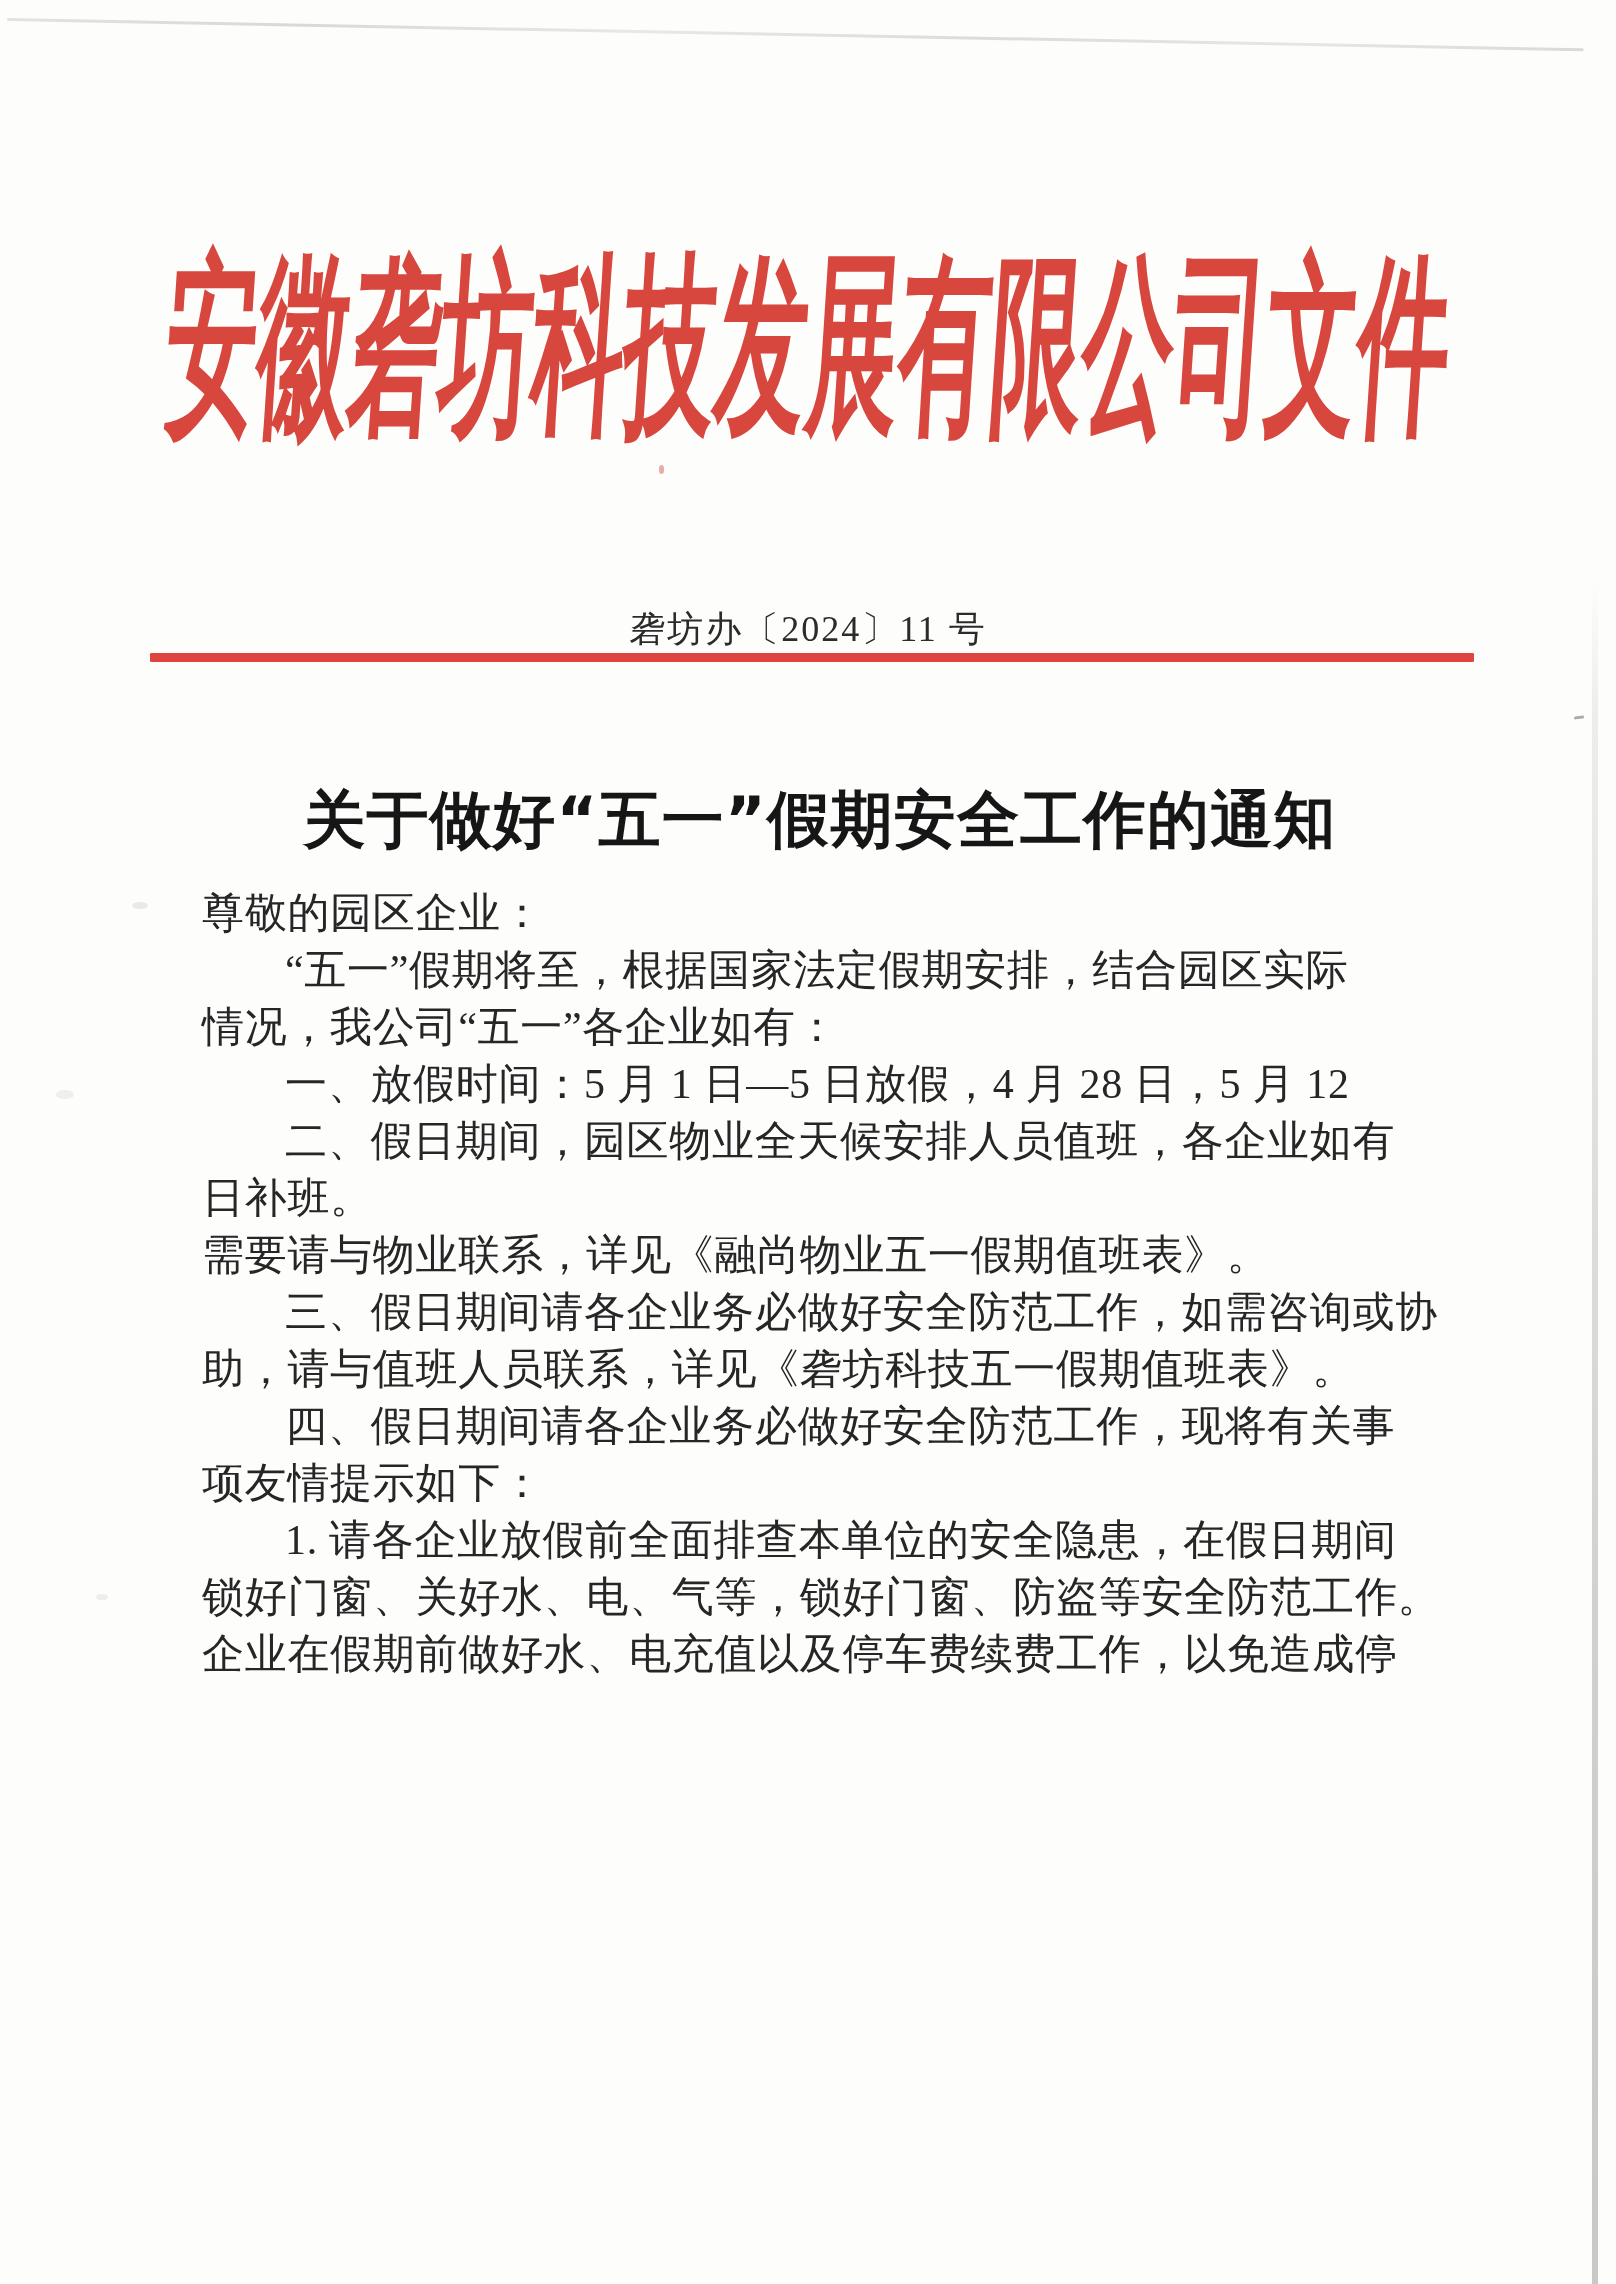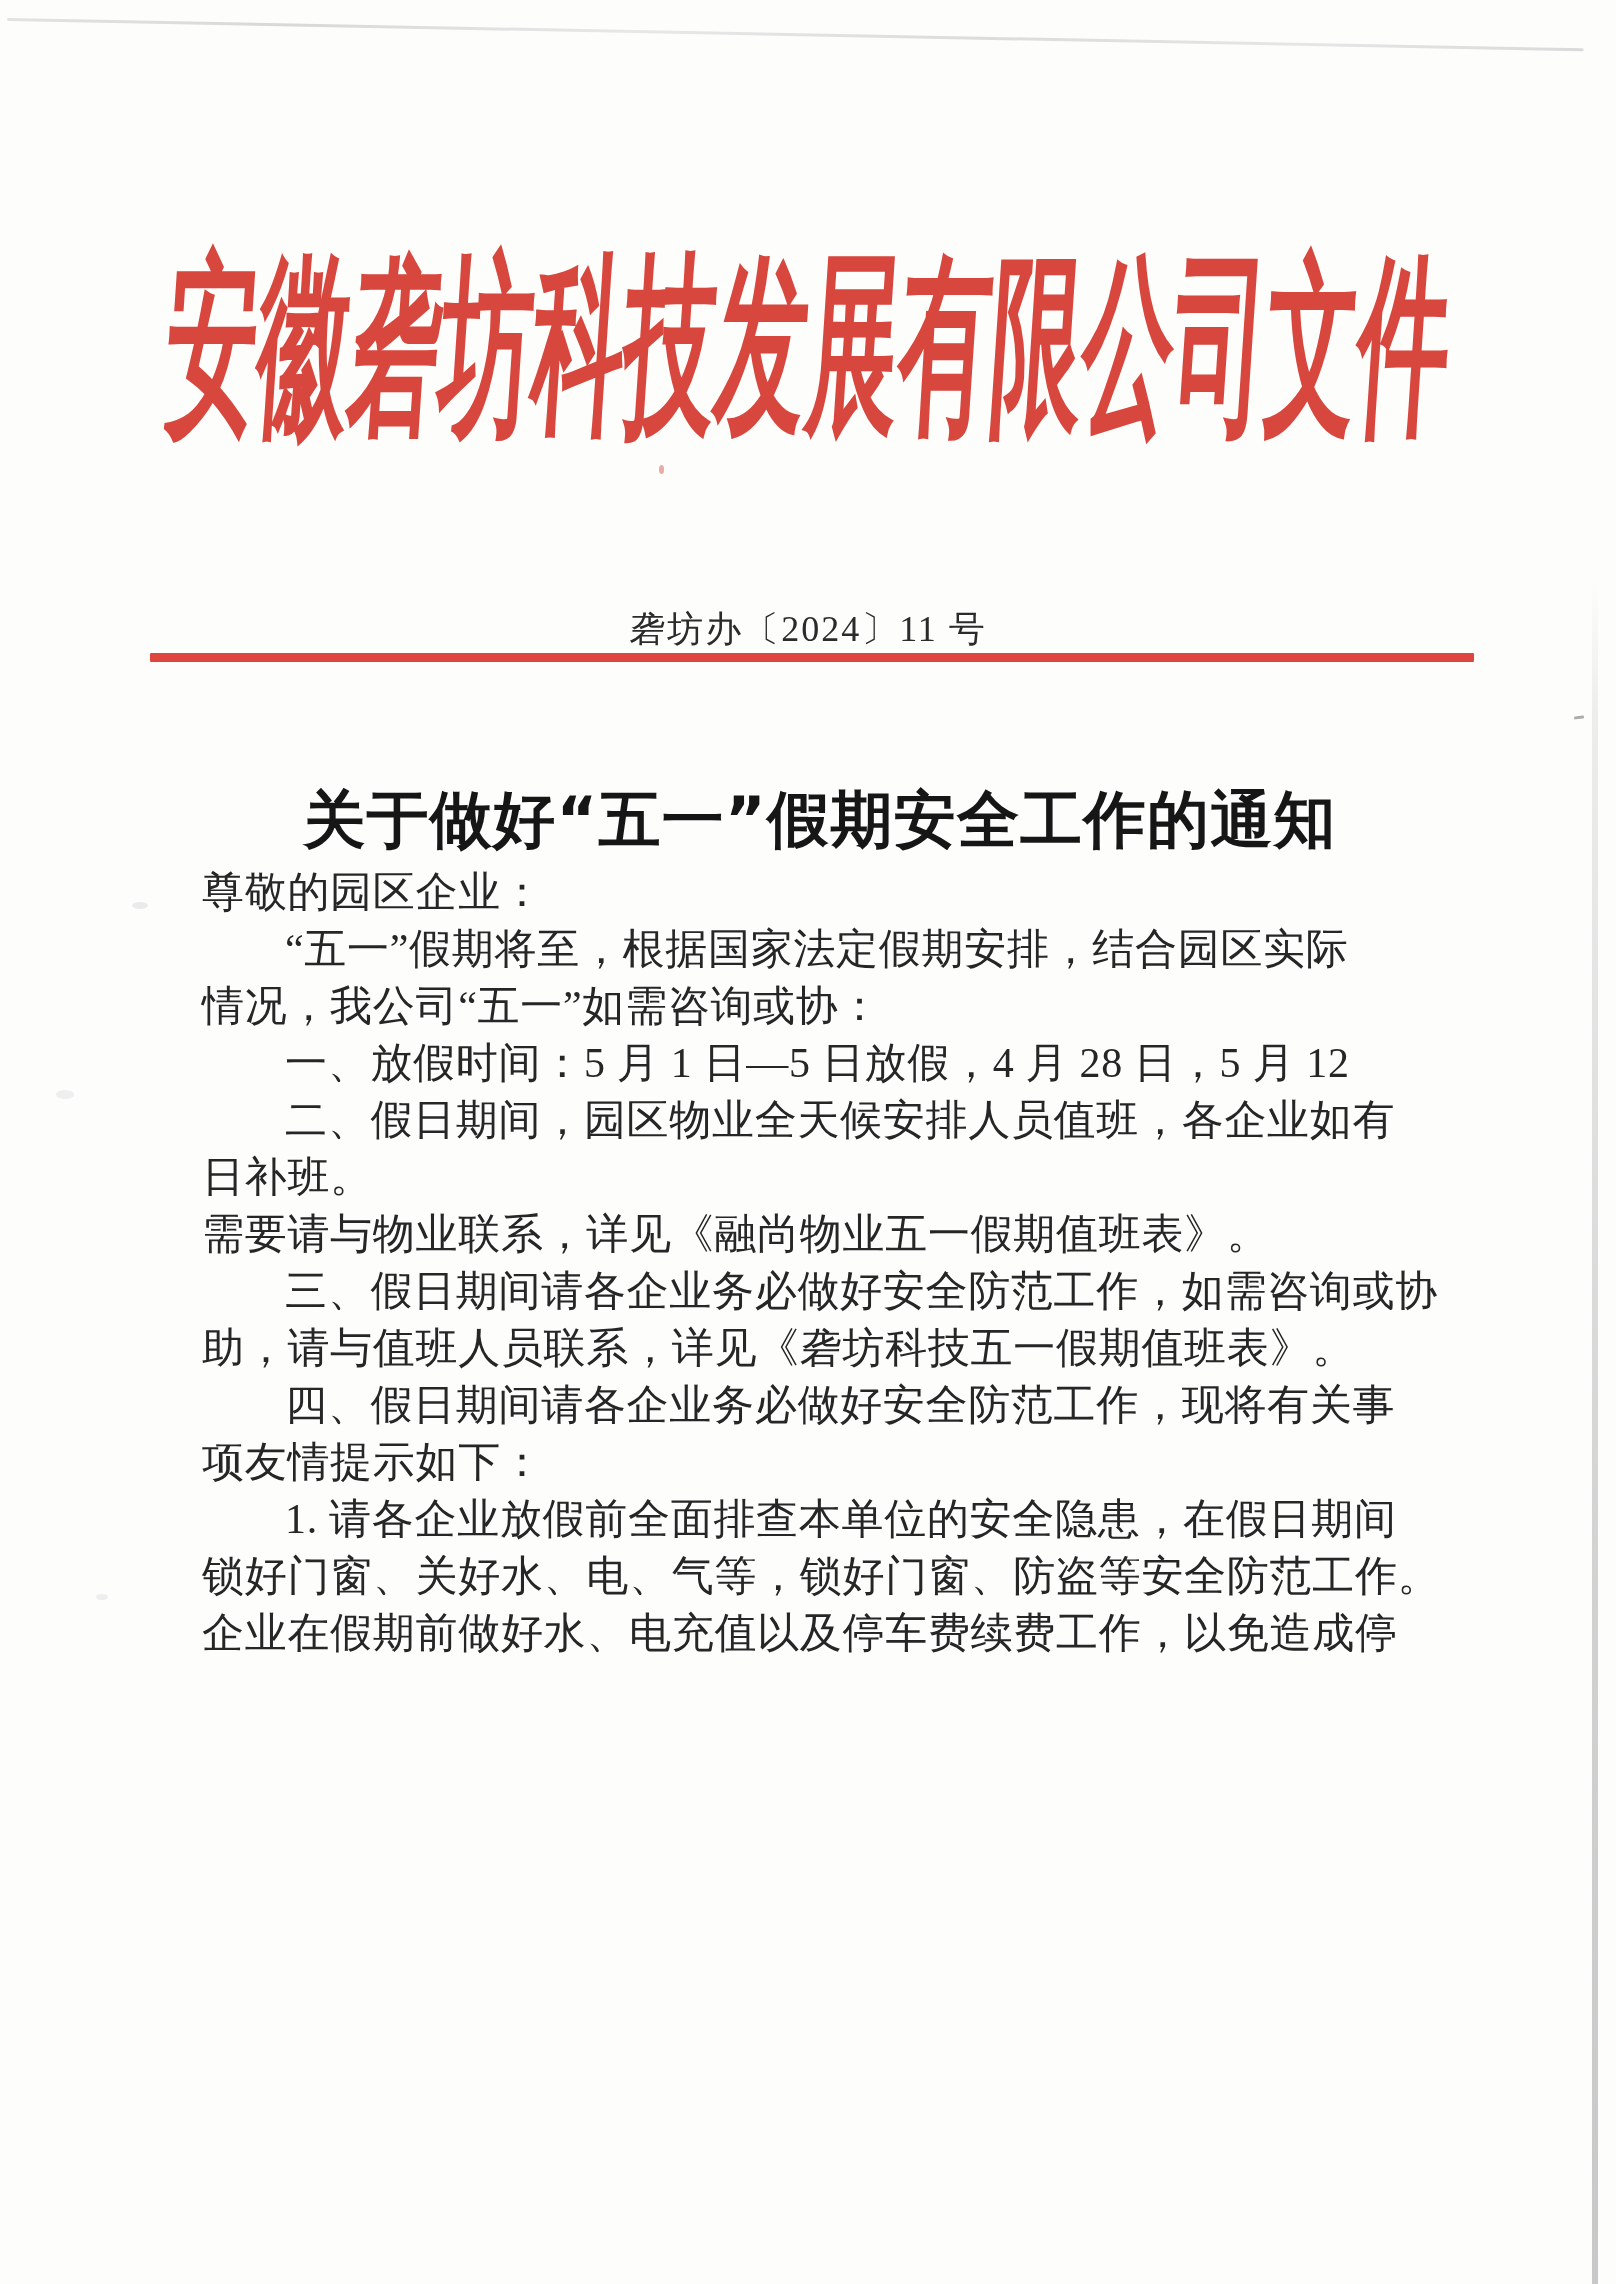--- a/index.html
+++ b/index.html
@@ -120,21 +120,21 @@
     font-size: 62px;
     line-height: 65px;
     letter-spacing: 1.3px;
     color: #161616;
     white-space: nowrap;
   }
 
   
   .body-text {
     position: absolute;
-    top: 864px;
+    top: 885px;
     left: 202px;
     width: 1219px;
     color: #262626;
   }
   .body-line {
     height: 57px;
     line-height: 57px;
     font-size: 42px;
     letter-spacing: 0.7px;
     white-space: nowrap;
@@ -160,21 +160,21 @@
 
   <div class="doc-number">砻坊办〔2024〕11 号</div>
 
   <div class="red-rule" style="background: rgb(222, 69, 63);"></div>
 
   <h1 class="doc-title">关于做好“五一”假期安全工作的通知</h1>
 
   <main class="body-text" id="body-lines">
       <div class="body-line">尊敬的园区企业：</div>
       <div class="body-line indent">“五一”假期将至，根据国家法定假期安排，结合园区实际</div>
-      <div class="body-line">情况，我公司“五一”如需咨询或协：</div>
+      <div class="body-line">情况，我公司“五一”各企业如有：</div>
       <div class="body-line indent">一、放假时间：5 月 1 日—5 日放假，4 月 28 日，5 月 12</div>
       <div class="body-line indent">二、假日期间，园区物业全天候安排人员值班，各企业如有</div>
       <div class="body-line">日补班。</div>
       <div class="body-line">需要请与物业联系，详见《融尚物业五一假期值班表》。</div>
       <div class="body-line indent">三、假日期间请各企业务必做好安全防范工作，如需咨询或协</div>
       <div class="body-line">助，请与值班人员联系，详见《砻坊科技五一假期值班表》。</div>
       <div class="body-line indent">四、假日期间请各企业务必做好安全防范工作，现将有关事</div>
       <div class="body-line">项友情提示如下：</div>
       <div class="body-line indent">1. 请各企业放假前全面排查本单位的安全隐患，在假日期间</div>
       <div class="body-line">锁好门窗、关好水、电、气等，锁好门窗、防盗等安全防范工作。</div>

